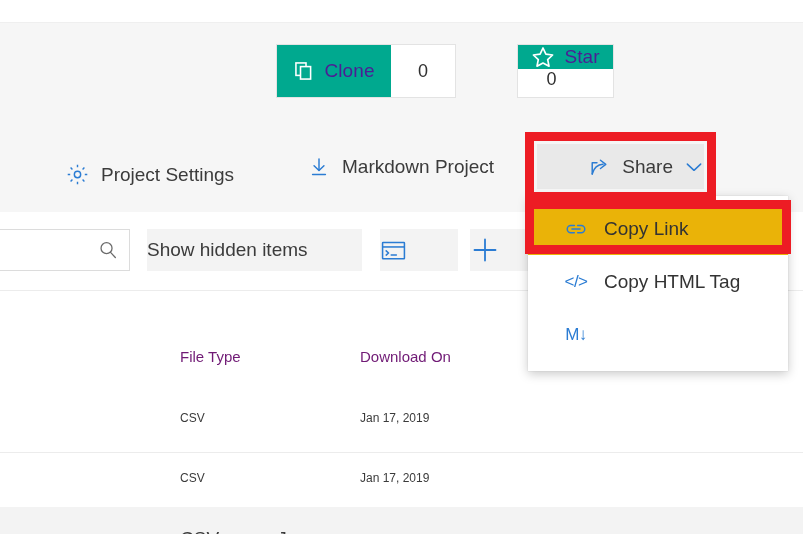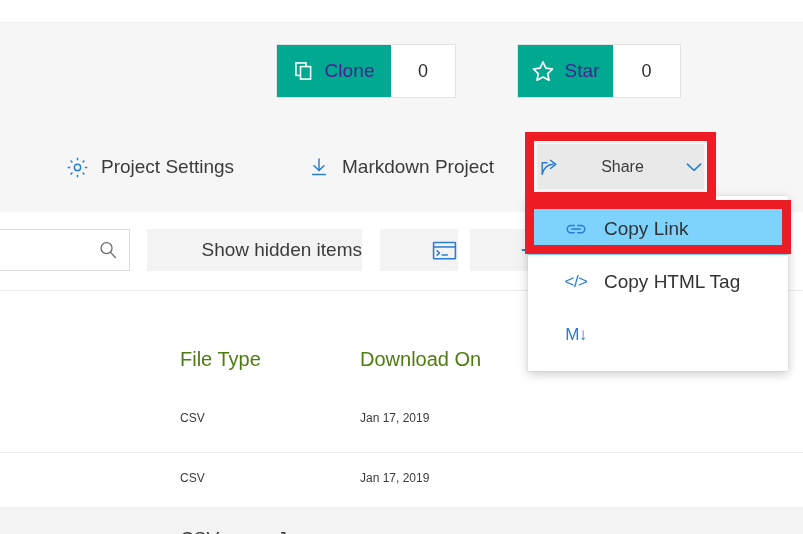--- a/index.html
+++ b/index.html
@@ -68,51 +68,51 @@
     background: #ffffff;
     color: #2f2f2f;
     font-size: 18px;
   }
   .split-btn .glyph { display: flex; align-items: center; }
 
   #clone-group { left: 277px; top: 45px; }
   #clone-group .action { width: 114px; box-sizing: border-box; }
   #clone-group .count  { width: 64px; }
 
-  #star-group { left: 518px; top: 45px; }
+  #star-group { left: 518px; top: 45px; flex-direction: column; }
   #star-group .action { width: 95px; box-sizing: border-box; }
   #star-group .count  { width: 67px; }
 
   
   .tool-link {
     position: absolute;
     display: flex;
     align-items: center;
     gap: 12px;
     height: 38px;
     padding: 0 10px;
     font-size: 19px;
     color: #3b3b3b;
     cursor: pointer;
     white-space: nowrap;
   }
-  #project-settings { left: 56px; top: 148px; }
+  #project-settings { left: 56px; top: 148px; align-items: flex-end; }
   #download-project { left: 298px; top: 148px; }
 
   #share-button {
     position: absolute;
     left: 537px; top: 144px;
     width: 167px; height: 45px;
     box-sizing: border-box;
     display: flex;
     align-items: center;
-    justify-content: space-between;
+    justify-content: flex-end;
     gap: 11px;
     background: #e9e9e9;
-    font-size: 16px;
+    font-size: 19px;
     color: #3b3b3b;
     cursor: pointer;
   }
 
   .ico { display: inline-flex; align-items: center; justify-content: center; }
   .ico svg { display: block; }
 
   
   .filter-row-bg {
     position: absolute;
@@ -139,42 +139,42 @@
     color: #666666;
     white-space: nowrap;
     overflow: hidden;
   }
 
   .flat-btn {
     position: absolute;
     background: #f3f3f3;
     display: flex;
     align-items: center;
-    justify-content: flex-end;
+    justify-content: flex-start;
     cursor: pointer;
     font-size: 19px;
     color: #3b3b3b;
   }
   #show-hidden-items { left: 147px; top: 229px; width: 215px; height: 42px; }
   #console-button    { left: 380px; top: 229px; width: 78px;  height: 42px; }
   #add-button        { left: 470px; top: 229px; width: 78px;  height: 42px; }
 
   .hr {
     position: absolute;
     left: 0;
     width: 803px;
     height: 1px;
     background: #ececec;
   }
 
   
   .tbl-head {
     position: absolute;
-    font-size: 20px;
-    color: #4d7c0f;
+    font-size: 15px;
+    color: #701a75;
     white-space: nowrap;
   }
   .tbl-cell {
     position: absolute;
     font-size: 12px;
     color: #3b3b3b;
     white-space: nowrap;
   }
   .col-type { left: 180px; }
   .col-mod  { left: 360px; }
@@ -215,21 +215,21 @@
     align-items: center;
     gap: 16px;
     height: 53px;
     padding: 0 16px 0 36px;
     box-sizing: border-box;
     font-size: 19px;
     color: #333333;
     cursor: pointer;
     white-space: nowrap;
   }
-  .menu-item.active { background: #7dd3fc; }
+  .menu-item.active { background: #eab308; }
   .menu-item .ico { width: 24px; color: #2b7cd3; }
   .mi-text-glyph {
     font-size: 17px;
     color: #2b7cd3;
     font-family: "Liberation Sans", sans-serif;
     letter-spacing: -.5px;
   }
 
   
   .annot {

